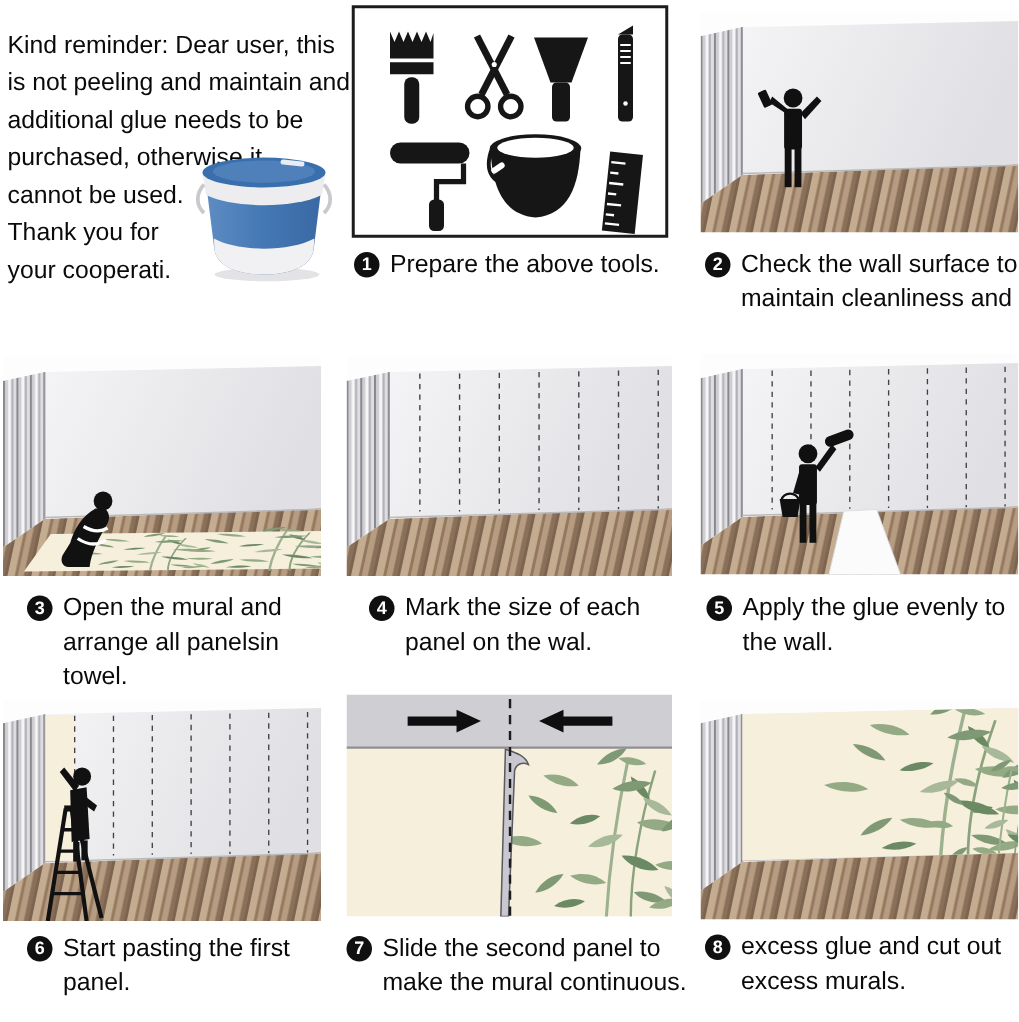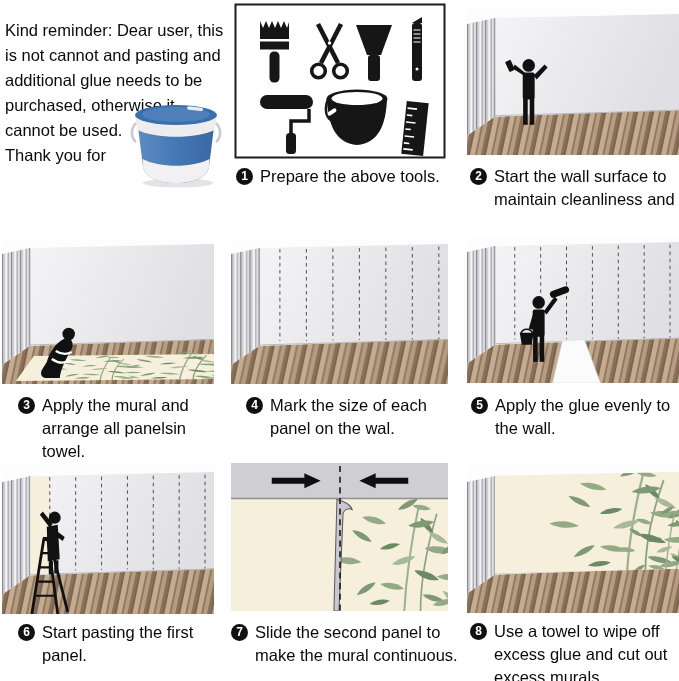--- a/index.html
+++ b/index.html
@@ -99,25 +99,26 @@
       <circle cx="0" cy="0" r="6.3"></circle>
       <rect x="-6" y="7" width="12" height="27" rx="2"></rect>
       <rect x="-5.6" y="33" width="4.6" height="26"></rect>
       <rect x="1" y="33" width="4.6" height="26"></rect>
     </g>
   </defs>
 </svg>
 
 <div class="abs reminder">
   <div class="rl">Kind reminder: Dear user, this</div>
-  <div class="rl">is not cannot and pasting and</div>
+  <div class="rl">is not peeling and maintain and</div>
   <div class="rl">additional glue needs to be</div>
   <div class="rl">purchased, otherwise it</div>
   <div class="rl">cannot be used.</div>
   <div class="rl">Thank you for</div>
+  <div class="rl">your cooperati.</div>
 </div>
 
 <div class="abs bucketwrap" style="left:129px;top:99px">
   <svg width="94" height="90" viewBox="0 0 94 90">
     <g>
       <ellipse cx="49" cy="84" rx="35" ry="4.5" fill="#e3e3e5"></ellipse>
       <path d="M8,20 L14,68 C16,78 28,84 47,84 C66,84 78,78 80,68 L86,20 Z" fill="url(#bucketGrad)"></path>
       <path d="M13.6,60 L14,68 C16,78 28,84 47,84 C66,84 78,78 80,68 L80.6,60 C64,69 30,69 13.6,60 Z" fill="#f1f1f3"></path>
       <path d="M6,17 L8.4,31 C26,40 68,40 85.6,31 L88,17 Z" fill="#ededef"></path>
       <path d="M7,24 C1.5,30 1.5,38 7,43" stroke="#c9c9cd" stroke-width="2.5" fill="none"></path>
@@ -286,31 +287,31 @@
   <span class="lines">
     <span class="cl">Prepare the above tools.</span>
   </span>
 </div>
 
 <div class="caption" style="left:470px;top:165px">
   <span class="num">
       <span>2</span>
     </span>
   <span class="lines">
-    <span class="cl">Start the wall surface to</span>
+    <span class="cl">Check the wall surface to</span>
     <span class="cl">maintain cleanliness and</span>
   </span>
 </div>
 
 <div class="caption" style="left:18px;top:394px">
   <span class="num">
       <span>3</span>
     </span>
   <span class="lines">
-    <span class="cl">Apply the mural and</span>
+    <span class="cl">Open the mural and</span>
     <span class="cl">arrange all panelsin</span>
     <span class="cl">towel.</span>
   </span>
 </div>
 
 <div class="caption" style="left:246px;top:394px">
   <span class="num">
       <span>4</span>
     </span>
   <span class="lines">
@@ -347,17 +348,16 @@
     <span class="cl">Slide the second panel to</span>
     <span class="cl">make the mural continuous.</span>
   </span>
 </div>
 
 <div class="caption" style="left:470px;top:620px">
   <span class="num">
       <span>8</span>
     </span>
   <span class="lines">
-    <span class="cl">Use a towel to wipe off</span>
     <span class="cl">excess glue and cut out</span>
     <span class="cl">excess murals.</span>
   </span>
 </div>
 
 </body></html>

